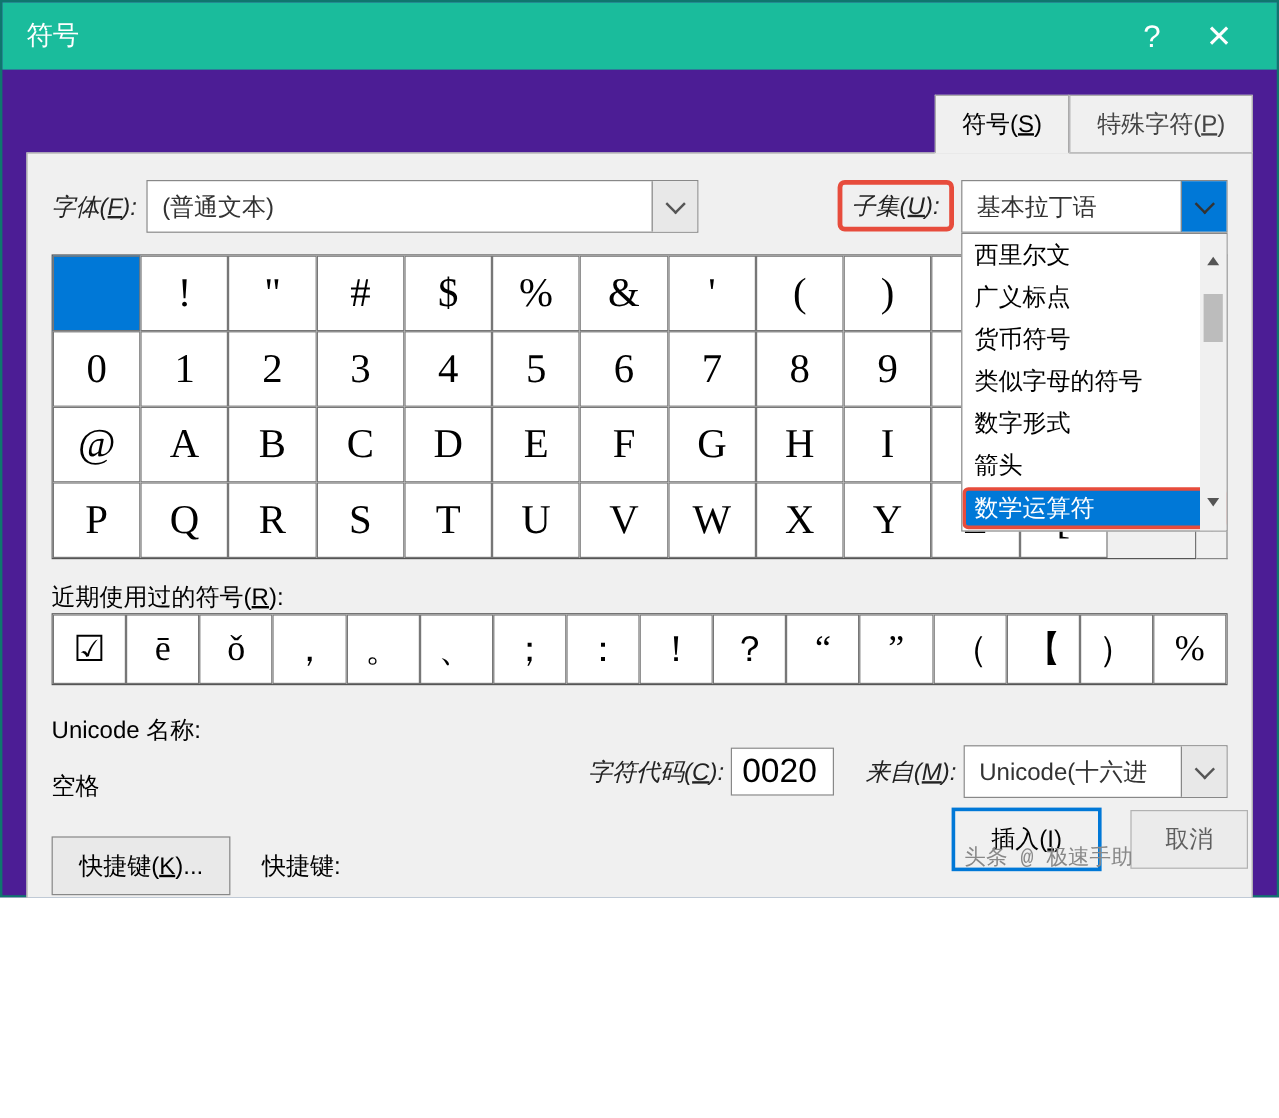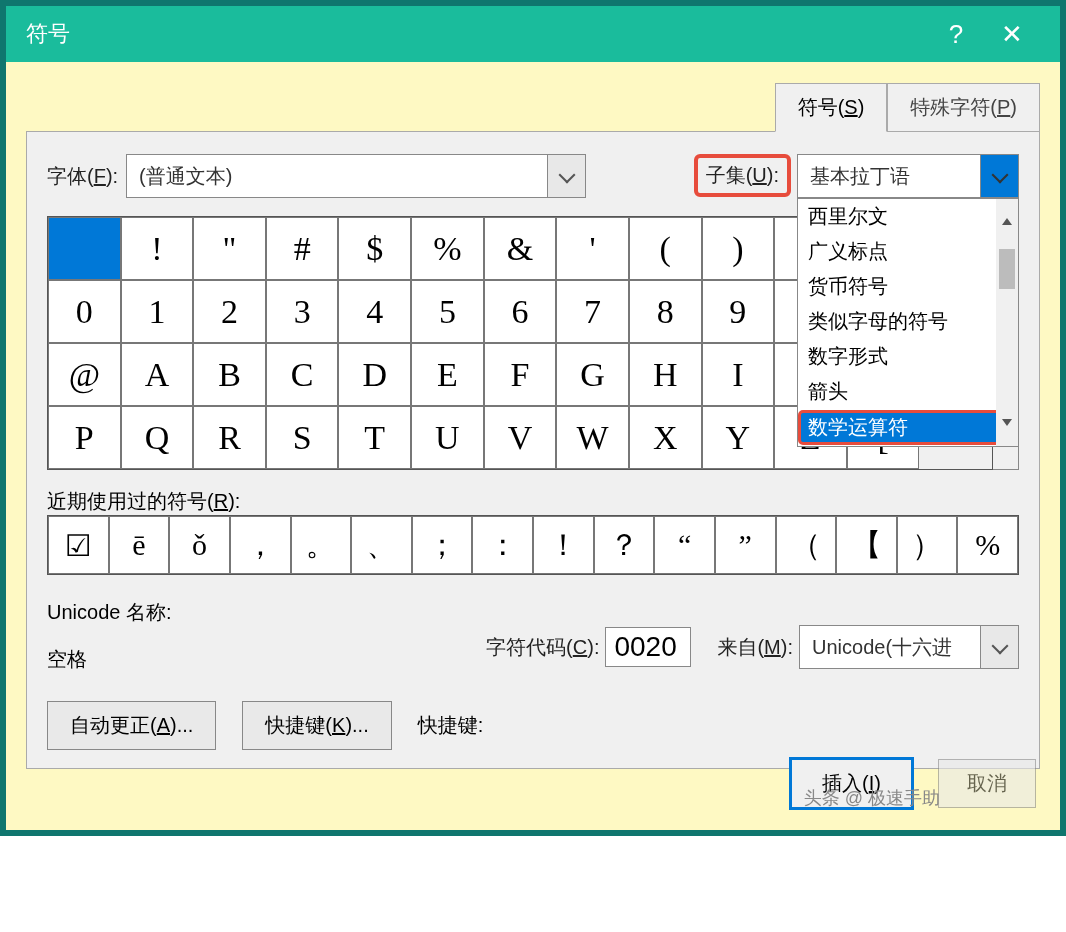--- a/index.html
+++ b/index.html
@@ -1,28 +1,28 @@
 <!DOCTYPE html>
 <html><head>
 <meta charset="utf-8">
 <style>
   * { box-sizing: border-box; font-family: "Microsoft YaHei", "SimSun", sans-serif; }
   body { margin: 0; background: #fff; }
-  .window { width: 1066px; height: 836px; border: 6px solid #0f766e; background: #fef9c3; position: relative; }
+  .window { width: 1066px; height: 748px; border: 2px solid #0f766e; background: #4c1d95; position: relative; }
   .titlebar { height: 56px; background: #1abc9c; color: #fff; display: flex; align-items: center; padding: 0 20px; }
   .titlebar .title { font-size: 22px; flex: 1; }
   .titlebar .winbtn { width: 56px; text-align: center; font-size: 26px; cursor: pointer; }
   .body { padding: 20px 20px 0 20px; }
   .tabs { display: flex; align-items: flex-end; margin-left: 6px; justify-content: flex-end; }
   .tab { padding: 10px 22px; font-size: 20px; border: 1px solid #aaa; background: #f0f0f0; color: #444; position: relative; top: 1px; cursor: pointer; }
   .tab.active { background: #f0f0f0; border-bottom: 1px solid #f0f0f0; color: #000; z-index: 2; }
   .panel { border: 1px solid #aaa; background: #f0f0f0; padding: 22px 20px 18px; position: relative; }
   .u { text-decoration: underline; }
   .row { display: flex; align-items: center; margin-bottom: 18px; }
-  .lbl { font-size: 20px; color: #222; }
+  .lbl { font-size: 20px; color: #222; font-style: italic; }
   .combo { display: flex; align-items: center; border: 1px solid #888; background: #fff; height: 44px; }
   .combo .txt { flex: 1; padding: 0 12px; font-size: 20px; color: #333; }
   .combo .arrow { width: 38px; height: 100%; background: #e8e8e8; border-left: 1px solid #888; display: flex; align-items: center; justify-content: center; }
   .chev::before { content: ""; display: inline-block; width: 10px; height: 10px; border-right: 2px solid #555; border-bottom: 2px solid #555; transform: rotate(45deg); margin-top: -5px; }
   .font-combo { flex: 1; max-width: 460px; margin-left: 8px; }
   .subset-wrap { margin-left: auto; display: flex; align-items: flex-start; position: relative; }
   .subset-lbl { border: 4px solid #e74c3c; border-radius: 6px; padding: 4px 8px; margin-right: 6px; }
   .subset-combo { width: 222px; }
   .subset-combo .arrow { background: #0078d7; }
   .subset-combo .arrow .chev::before { border-color: #333; }
@@ -58,21 +58,21 @@
   .code-input { width: 86px; height: 40px; border: 1px solid #888; background: #fff; padding: 0 8px; font-size: 28px; margin-left: 6px; }
   .from-combo { width: 220px; margin-left: 6px; }
 
   .btn-row { display: flex; align-items: center; margin-top: 28px; gap: 26px; }
   .btn { padding: 10px 22px; font-size: 20px; border: 1px solid #888; background: #e9e9e9; cursor: pointer; }
   .shortcut-lbl { font-size: 20px; }
 
   .footer { position: absolute; bottom: 20px; right: 24px; display: flex; gap: 24px; align-items: center; }
   .btn-primary { border: 3px solid #0078d7; padding: 10px 30px; font-size: 20px; background: #f0f0f0; cursor: pointer; }
   .btn-cancel { padding: 10px 28px; font-size: 20px; border: 1px solid #888; background: #e9e9e9; cursor: pointer; opacity: 0.6; }
-  .watermark { position: absolute; bottom: 20px; right: 120px; font-size: 18px; color: #888; pointer-events: none; }
+  .watermark { position: absolute; bottom: 20px; right: 120px; font-size: 18px; color: #888; pointer-events: none; font-family: Liberation Mono, monospace; }
 </style>
 </head>
 <body>
 
 <div class="window">
   <div class="titlebar">
     <div class="title">符号</div>
     <div class="winbtn">?</div>
     <div class="winbtn">✕</div>
   </div>
@@ -226,21 +226,20 @@
           <div class="combo from-combo">
             <div class="txt">Unicode(十六进</div>
             <div class="arrow">
                 <span class="chev"></span>
               </div>
           </div>
         </div>
       </div>
 
       <div class="btn-row">
-        <button class="btn">自动更正(<span class="u">A</span>)...</button>
         <button class="btn">快捷键(<span class="u">K</span>)...</button>
         <span class="shortcut-lbl">快捷键:</span>
       </div>
 
     </div>
   </div>
 
   <div class="footer">
     <button class="btn-primary">插入(<span class="u">I</span>)</button>
     <button class="btn-cancel">取消</button>

